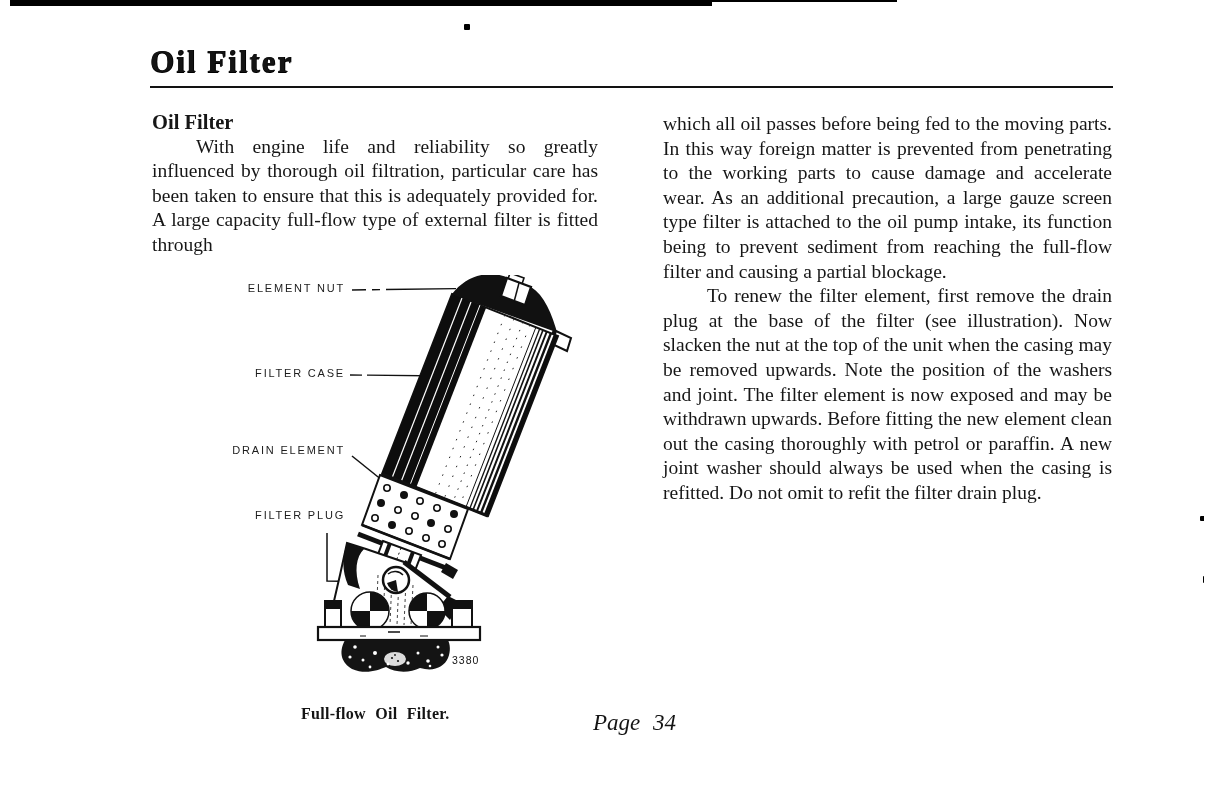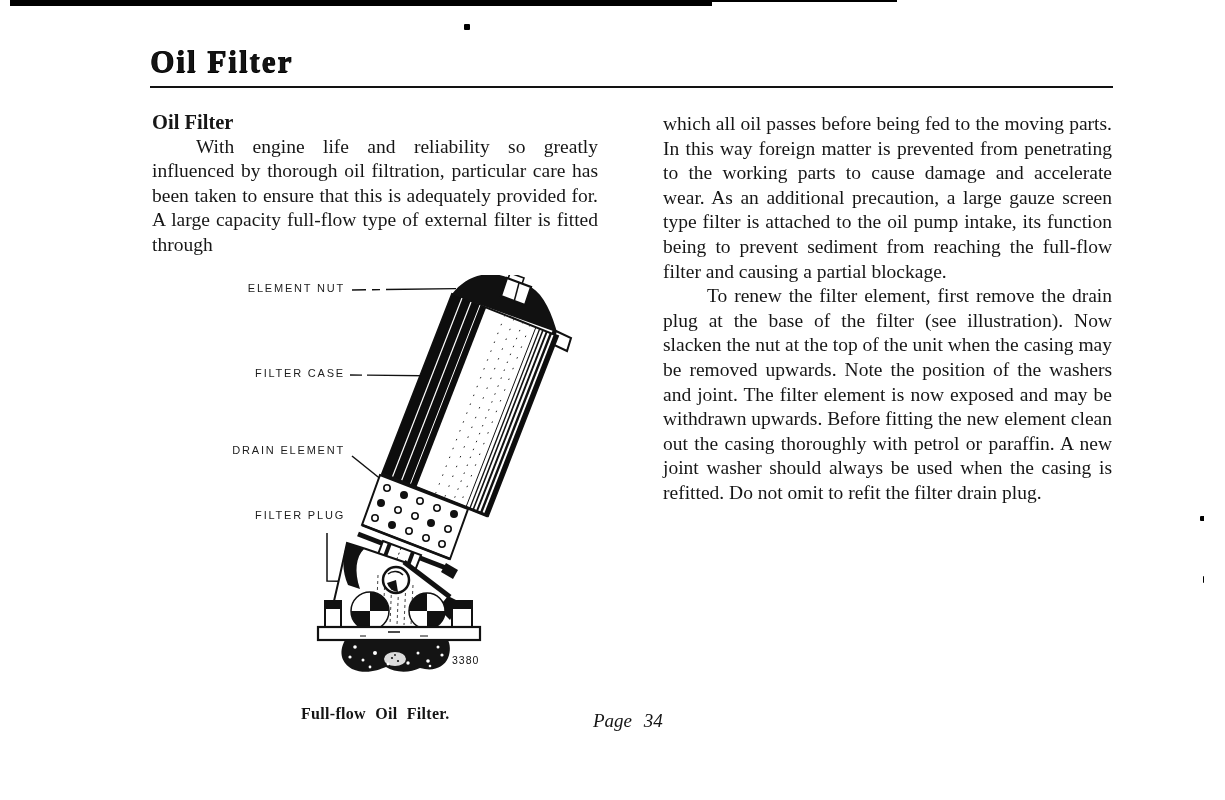--- a/index.html
+++ b/index.html
@@ -35,21 +35,21 @@
     font-family:"Liberation Sans","DejaVu Sans",sans-serif;
     font-size:11px;letter-spacing:1.8px;color:#1c1c1c;white-space:nowrap;
   }
   .fig-caption{
     left:301px;top:676px;width:160px;font-size:16px;font-weight:bold;
     word-spacing:5px;letter-spacing:0.3px;white-space:nowrap;margin-top:29px;
   }
   .fig-svg{left:300px;top:275px;width:290px;height:400px;}
 
   
-  .page-number{left:593px;top:710px;font-size:19px;font-style:italic;word-spacing:7px;}
+  .page-number{left:593px;top:710px;font-size:23px;font-style:italic;word-spacing:7px;}
 </style>
 </head>
 <body>
 
 <div class="page">
 
   <div class="abs top-bar"></div>
   <div class="abs top-bar-thin"></div>
   <div class="abs speck" style="left:464px;top:24px;width:6px;height:6px;"></div>
   <div class="abs speck" style="left:1200px;top:516px;width:5px;height:5px;"></div>

